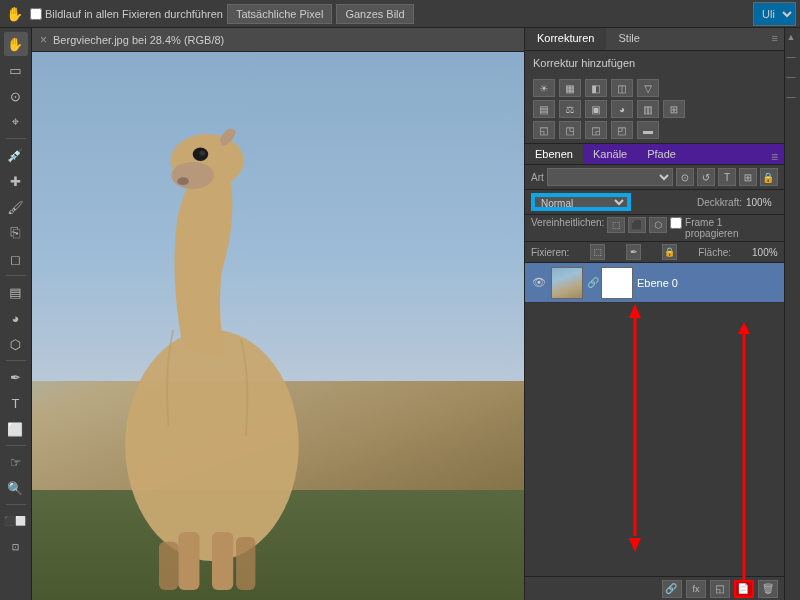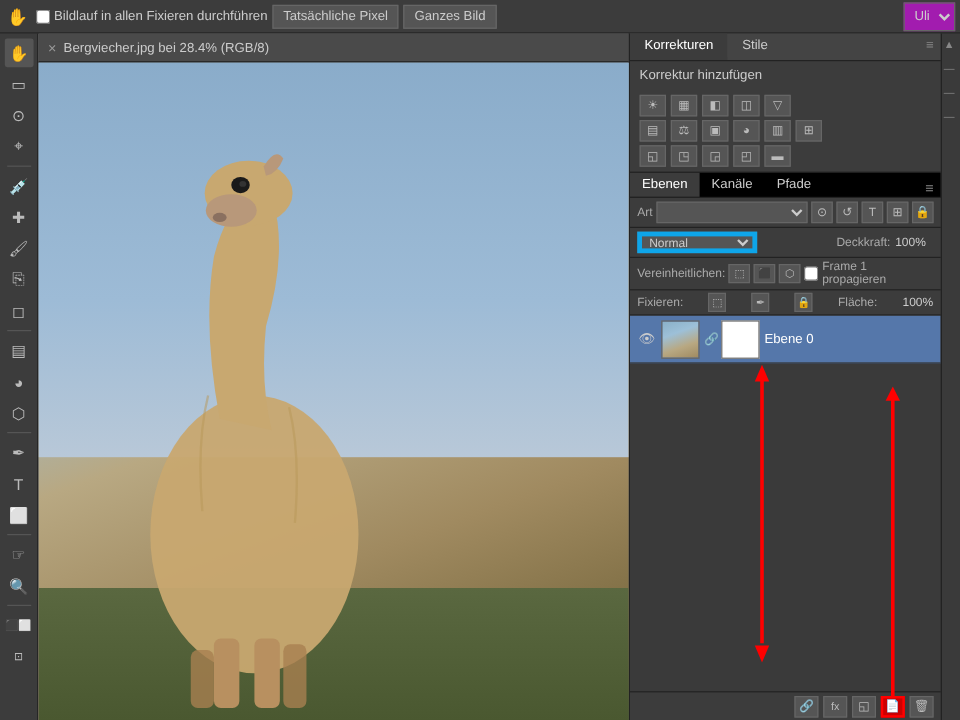--- a/index.html
+++ b/index.html
@@ -28,21 +28,21 @@
       background: #555;
       border: 1px solid #666;
       color: #ccc;
       padding: 2px 8px;
       font-size: 11px;
       cursor: pointer;
       height: 20px;
       display: flex; align-items: center;
     }
     .toolbar-select {
-      background: #a21caf;
+      background: #0369a1;
       border: 1px solid #666;
       color: #ccc;
       font-size: 11px;
       height: 24px;
       padding: 0 4px;
     }
     .spacer { flex: 1; }
 
     
     #main {
@@ -179,21 +179,21 @@
     }
 
     
     #layers-panel {
       flex: 1;
       display: flex;
       flex-direction: column;
     }
     #layers-tabs {
       display: flex;
-      background: #000000;
+      background: #4c1d95;
       border-bottom: 1px solid #222;
       align-items: flex-end;
     }
     .layer-tab {
       padding: 4px 10px;
       font-size: 11px;
       cursor: pointer;
       color: #ccc;
     }
     .layer-tab.active {
@@ -248,21 +248,20 @@
     }
     .opacity-label {
       font-size: 10px; color: #aaa; margin-left: auto; text-align: center;
     }
     .opacity-value {
       font-size: 10px; color: #ccc; width: 32px;
     }
     #combine-row {
       padding: 2px 6px;
       display: flex;
-      align-items: center;
       gap: 3px;
       border-bottom: 1px solid #222;
       font-size: 10px; color: #aaa;
     }
     .combine-btn {
       width: 18px; height: 16px;
       background: #555;
       border: 1px solid #666;
       display: flex; align-items: center; justify-content: center;
       font-size: 9px; color: #bbb; cursor: pointer;

